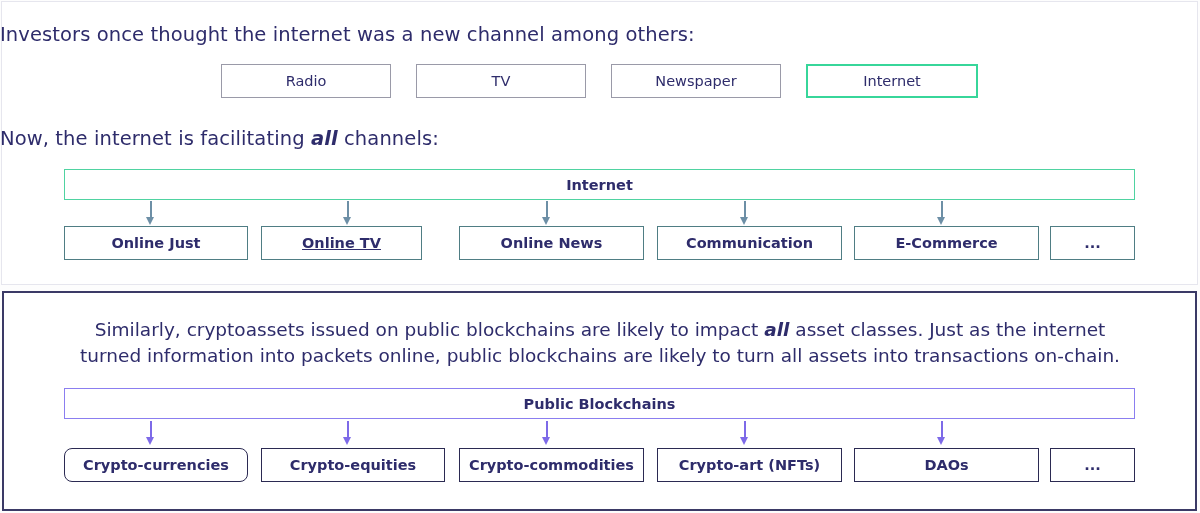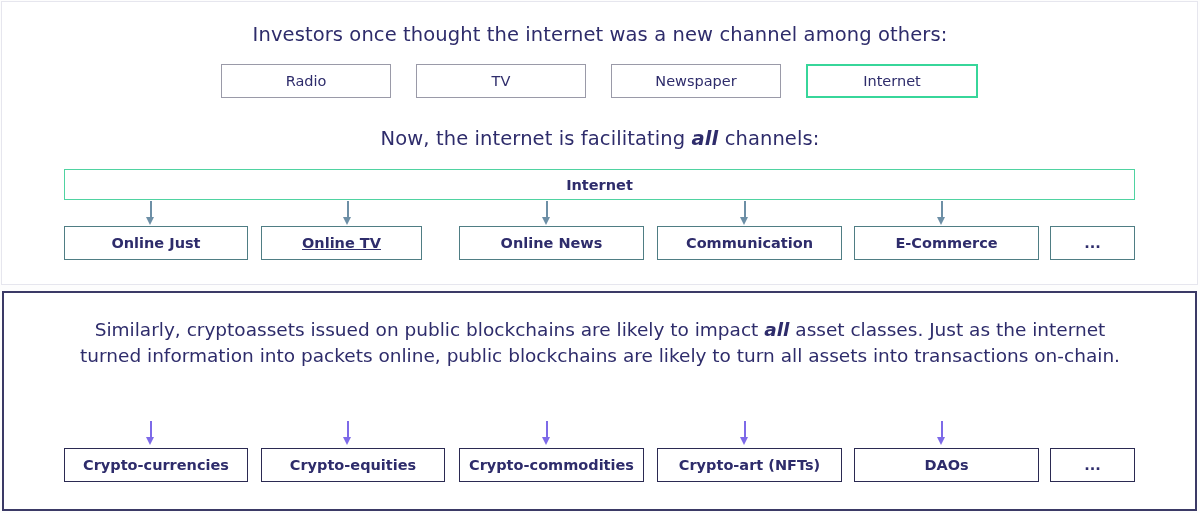--- a/index.html
+++ b/index.html
@@ -43,21 +43,20 @@
     height: 220px;
     box-sizing: border-box;
     border: 2px solid #3b3a66;
     background: #ffffff;
   }
 
   .headline {
     position: absolute;
     left: 0;
     width: 100%;
-    text-align: center;
     font-size: 19.5px;
     font-weight: 400;
     letter-spacing: 0.1px;
     color: #2e2c6b;
     white-space: nowrap;
   }
   .headline-1 { top: 23px; }
   .headline-2 { top: 127px; }
 
   .headline b {
@@ -230,20 +229,23 @@
   <div class="box leaf leaf-teal leaf-row-1" id="l1-5" style="left: 1050px; width: 85px;">
     <span>...</span>
   </div>
 
   <div class="panel-crypto"></div>
 
   <div class="para">
     <span>Similarly, cryptoassets issued on public blockchains are likely to impact </span><b>all</b><span> asset classes. Just as the internet turned information into packets online, public blockchains are likely to turn all assets into transactions on-chain.</span>
   </div>
 
+  <div class="box bar bar-chain">
+    <span>Public Blockchains</span>
+  </div>
 
   <div class="arrow arrow-purple arrow-row-2" id="a2-0" style="left: 145px;">
       <div class="stem"></div>
       <div class="head"></div>
     </div>
   <div class="arrow arrow-purple arrow-row-2" id="a2-1" style="left: 342px;">
       <div class="stem"></div>
       <div class="head"></div>
     </div>
   <div class="arrow arrow-purple arrow-row-2" id="a2-2" style="left: 541px;">
@@ -252,21 +254,21 @@
     </div>
   <div class="arrow arrow-purple arrow-row-2" id="a2-3" style="left: 739px;">
       <div class="stem"></div>
       <div class="head"></div>
     </div>
   <div class="arrow arrow-purple arrow-row-2" id="a2-4" style="left: 936px;">
       <div class="stem"></div>
       <div class="head"></div>
     </div>
 
-  <div class="box leaf leaf-navy leaf-row-2" id="l2-0" style="left: 64px; width: 184px;">
+  <div class="box leaf leaf-navy leaf-row-2" id="l2-0" style="left: 64px; width: 184px; border-radius: 8px;">
     <span>Crypto-currencies</span>
   </div>
   <div class="box leaf leaf-navy leaf-row-2" id="l2-1" style="left: 261px; width: 184px;">
     <span>Crypto-equities</span>
   </div>
   <div class="box leaf leaf-navy leaf-row-2" id="l2-2" style="left: 459px; width: 185px; justify-content: center;">
     <span>Crypto-commodities</span>
   </div>
   <div class="box leaf leaf-navy leaf-row-2" id="l2-3" style="left: 657px; width: 185px;">
     <span>Crypto-art (NFTs)</span>

